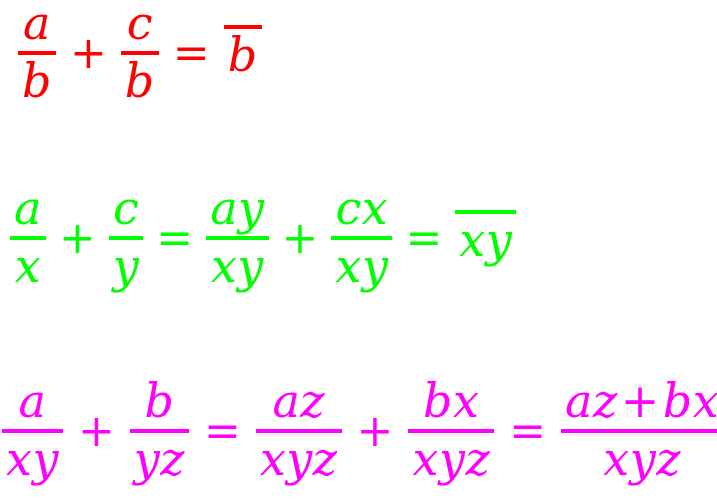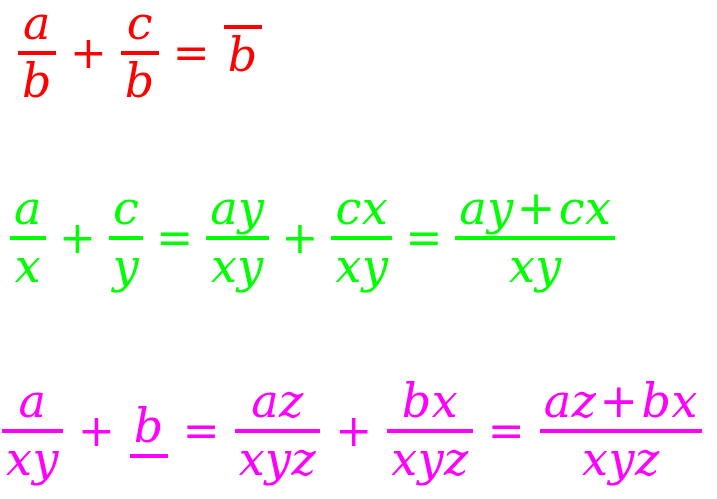--- a/index.html
+++ b/index.html
@@ -158,40 +158,40 @@
 
     <span class="frac">
       <span class="num">cx</span>
       <span class="bar"></span>
       <span class="den">xy</span>
     </span>
 
     <span class="op">=</span>
 
     <span class="frac">
-      <span class="num"><span>ay</span><span class="inl-op">+</span><span>cx</span></span>
       <span class="bar"></span>
       <span class="den">xy</span>
     </span>
 
   </div>
 
   <div class="equation eq-mag c-mag">
 
     <span class="frac">
       <span class="num">a</span>
       <span class="bar"></span>
       <span class="den">xy</span>
     </span>
 
     <span class="op">+</span>
 
     <span class="frac">
       <span class="num">b</span>
       <span class="bar"></span>
+      <span class="den">yz</span>
     </span>
 
     <span class="op">=</span>
 
     <span class="frac">
       <span class="num">az</span>
       <span class="bar"></span>
       <span class="den">xyz</span>
     </span>
 

